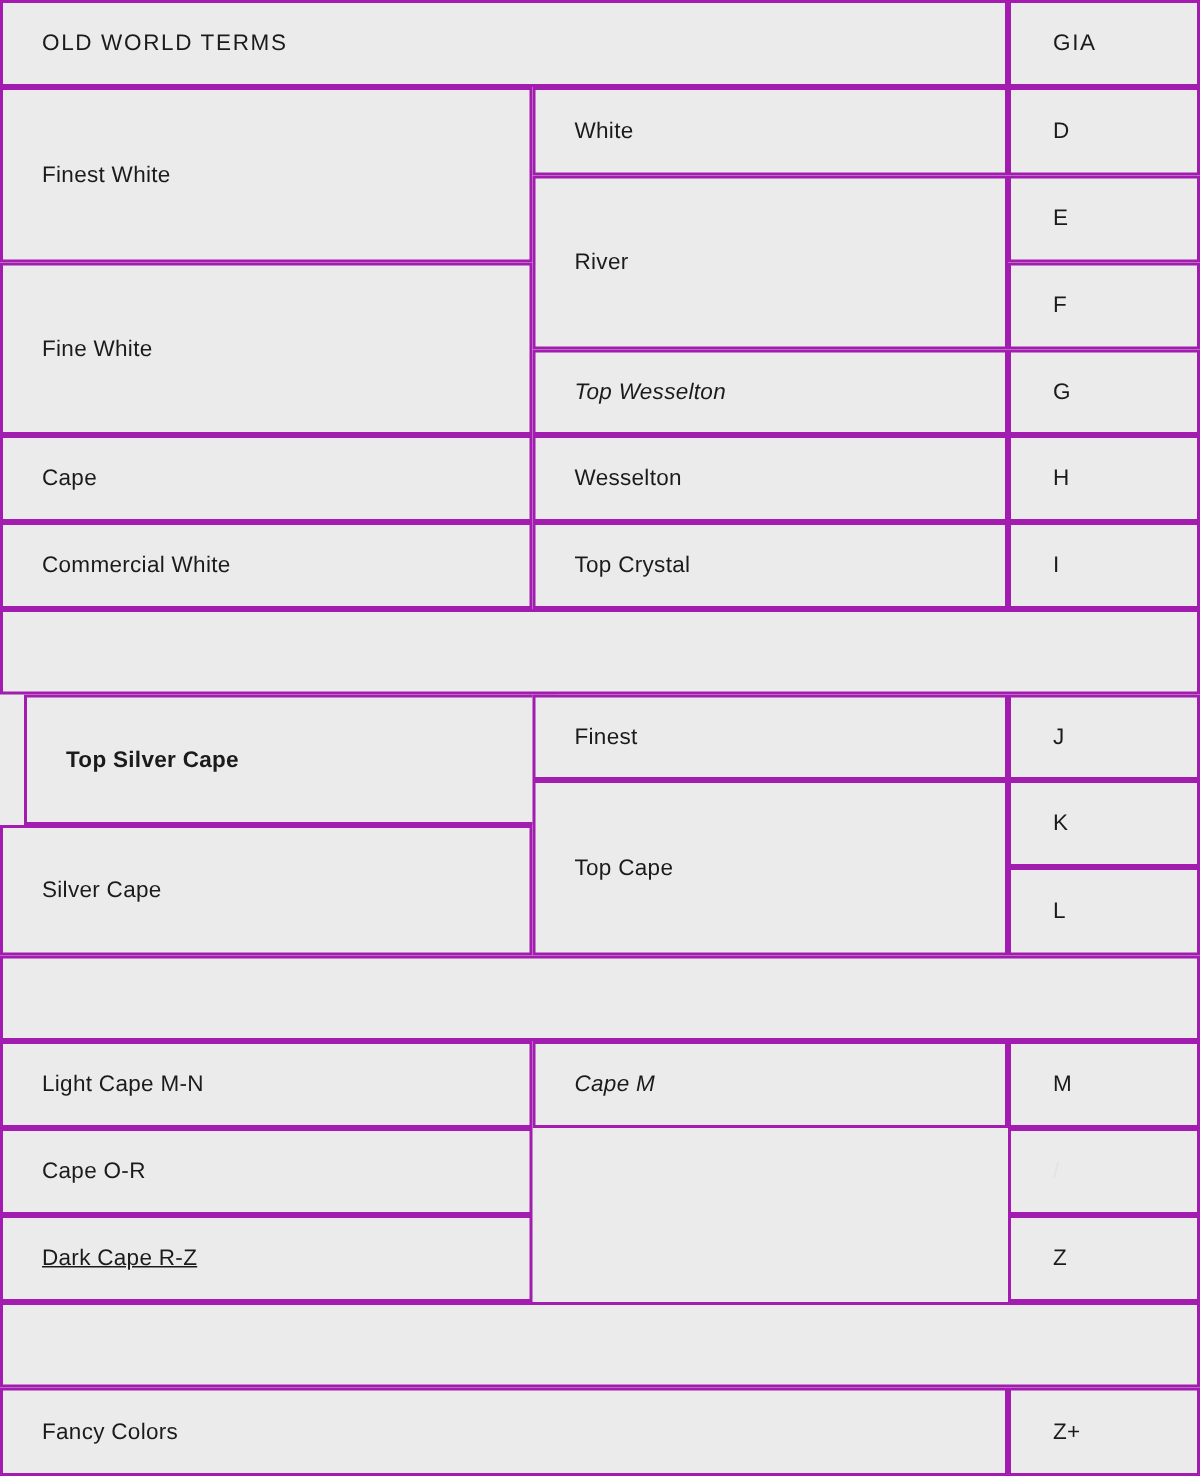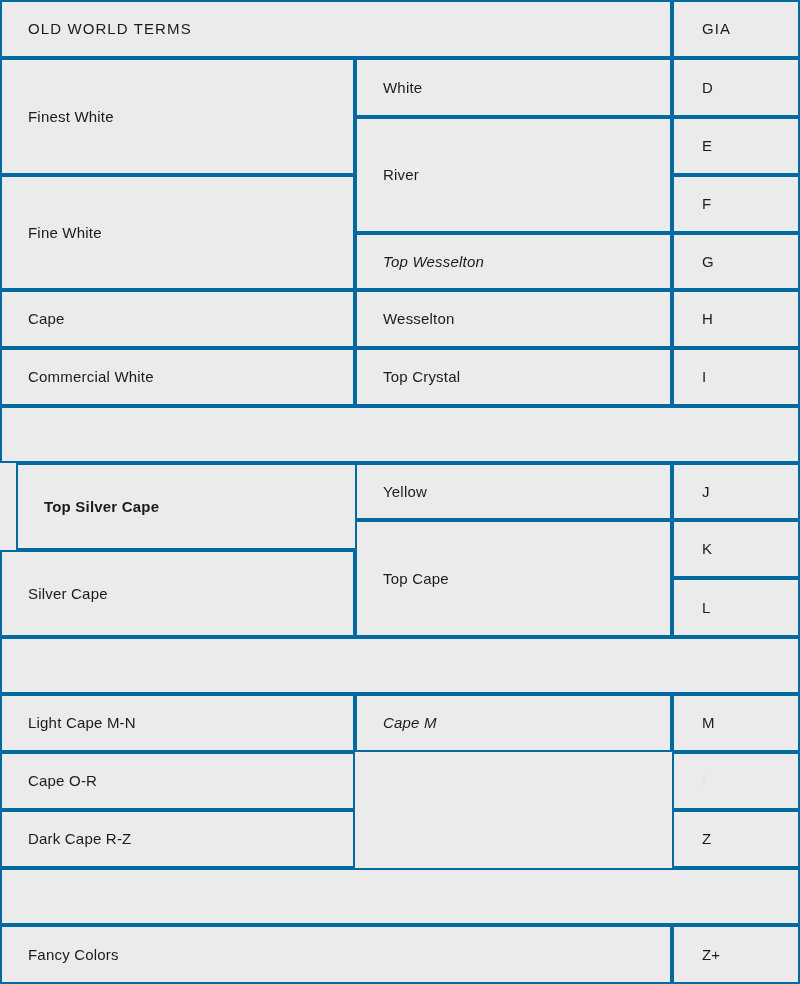--- a/index.html
+++ b/index.html
@@ -18,21 +18,21 @@
     position: relative;
     width: 800px;
     height: 984px;
     box-sizing: border-box;
   }
 
   .cell {
     position: absolute;
     box-sizing: border-box;
     background: #ebebeb;
-    border: 2px solid #0369a1;
+    border: 2px solid #a21caf;
     display: flex;
     align-items: center;
     padding-left: 26px;
     font-size: 15px;
     color: #1b1b1b;
     letter-spacing: 0.2px;
     line-height: 1.2;
     overflow: hidden;
   }
 
@@ -77,32 +77,32 @@
   <div class="cell gia" style="left:672px; top:175px; width:128px; height:58px;">F</div>
   <div class="cell gia" style="left:672px; top:233px; width:128px; height:57px;">G</div>
   <div class="cell gia" style="left:672px; top:290px; width:128px; height:58px;">H</div>
   <div class="cell gia" style="left:672px; top:348px; width:128px; height:58px;">I</div>
 
   <div class="cell spacer" style="left:0px; top:406px; width:800px; height:57px;"></div>
 
   <div class="cell" style="left:16px; top:463px; width:355px; height:87px;font-weight:bold;">Top Silver Cape</div>
   <div class="cell" style="left:0px; top:550px; width:355px; height:87px;">Silver Cape</div>
 
-  <div class="cell" style="left:355px; top:463px; width:317px; height:57px;">Yellow</div>
+  <div class="cell" style="left:355px; top:463px; width:317px; height:57px;">Finest</div>
   <div class="cell" style="left:355px; top:520px; width:317px; height:117px;">Top Cape</div>
 
   <div class="cell gia" style="left:672px; top:463px; width:128px; height:57px;">J</div>
   <div class="cell gia" style="left:672px; top:520px; width:128px; height:58px;">K</div>
   <div class="cell gia" style="left:672px; top:578px; width:128px; height:59px;">L</div>
 
   <div class="cell spacer" style="left:0px; top:637px; width:800px; height:57px;"></div>
 
   <div class="cell" style="left:0px; top:694px; width:355px; height:58px;">Light Cape M-N</div>
   <div class="cell" style="left:0px; top:752px; width:355px; height:58px;">Cape O-R</div>
-  <div class="cell" style="left:0px; top:810px; width:355px; height:58px;">Dark Cape R-Z</div>
+  <div class="cell" style="left:0px; top:810px; width:355px; height:58px;text-decoration:underline;">Dark Cape R-Z</div>
 
   <div class="cell" style="left:355px; top:694px; width:317px; height:58px;font-style:italic;">Cape M</div>
 
   <div class="cell gia" style="left:672px; top:694px; width:128px; height:58px;">M</div>
   <div class="cell gia faint" style="left:672px; top:752px; width:128px; height:58px;">/</div>
   <div class="cell gia" style="left:672px; top:810px; width:128px; height:58px;">Z</div>
 
   <div class="cell spacer" style="left:0px; top:868px; width:800px; height:57px;"></div>
 
   <div class="cell" style="left:0px; top:925px; width:672px; height:59px;">Fancy Colors</div>

